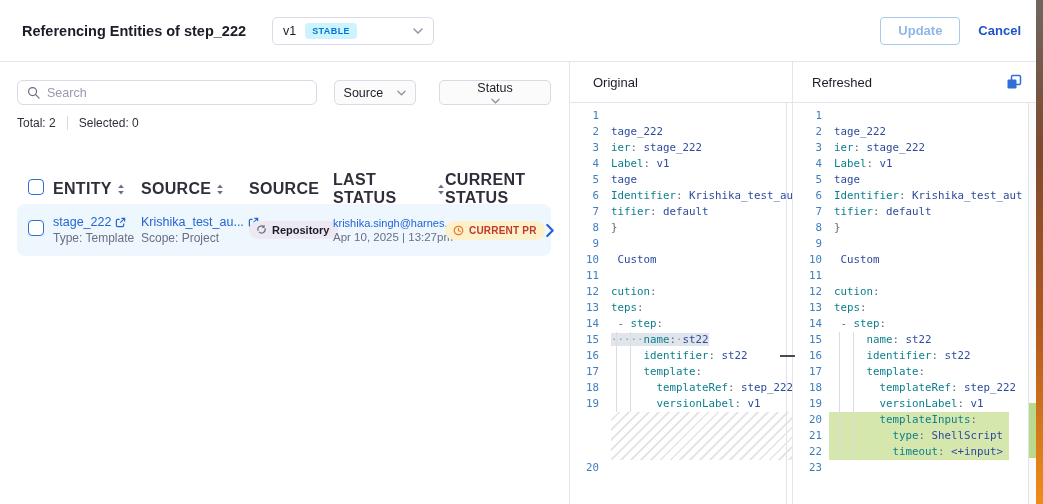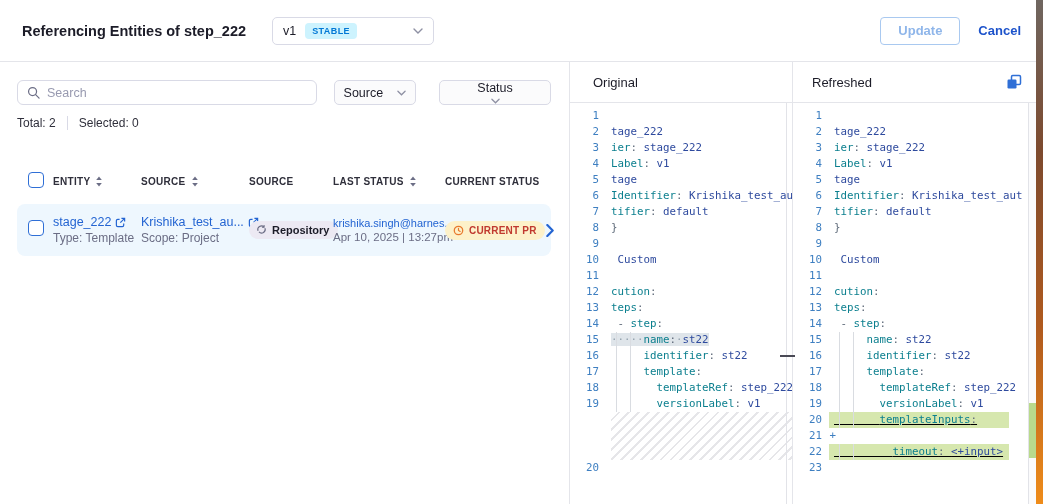--- a/index.html
+++ b/index.html
@@ -25,21 +25,21 @@
   .searchbox { width:315px; height:25px; border:1px solid #d9dae6; border-radius:6px; display:flex; align-items:center; padding:0 9px; gap:7px; background:#fff; }
   .searchbox input { border:none; outline:none; flex:1; font-size:12.5px; color:#1c1c28; font-family:inherit; background:transparent; }
   .searchbox input::placeholder { color:#989ab0; }
   .filter { height:25px; border:1px solid #d9dae6; border-radius:5px; background:#fbfbfc; display:flex; align-items:center; justify-content:space-between; padding:0 9px; font-size:12.5px; color:#1c1c28; cursor:pointer; }
   .filter.f-source { margin-left:17px; width:86px; }
   .filter.f-status { margin-left:23px; width:117px;flex-direction:column; }
   .totals { margin-top:11px; display:flex; align-items:center; font-size:12px; color:#2f2f3b; }
   .vdiv { width:1px; height:14px; background:#d9dae6; margin:0 11px; }
 
   .thead, .trow { display:grid; grid-template-columns:36px 88px 108px 84px 112px 100px 1fr; align-items:center; }
-  .thead { margin-top:41px; height:20px; font-size:10px; font-weight:700; letter-spacing:.3px; color:#2f2f3b; }
+  .thead { margin-top:41px; height:20px; font-size:16px; font-weight:700; letter-spacing:.3px; color:#2f2f3b; }
   .hcell { display:flex; align-items:center; gap:5px; }
   .c-check { padding-left:11px; }
   .cb { width:16px; height:16px; border:1.6px solid #2f6fd6; border-radius:4px; background:#fff; display:inline-block; cursor:pointer; }
   .trow { margin-top:13px; height:52px; background:#eef7fe; border-radius:8px; cursor:pointer; }
   .cell-top { display:flex; align-items:center; gap:4px; }
   .lnk { color:#2364d2; font-size:12.5px; font-weight:500; text-decoration:none; cursor:pointer; white-space:nowrap; }
   .sub { color:#6b6d85; font-size:12px; margin-top:2px; white-space:nowrap; }
   .pill-repo { background:#ece9f3; border-radius:10px; padding:3px 9px 3px 7px; font-size:11px; font-weight:600; color:#1c1c28; display:inline-flex; align-items:center; gap:5px; white-space:nowrap; }
   .c-updated .lnk { font-size:11px; font-weight:500; }
   .c-updated .sub { font-size:11.5px; }
@@ -58,21 +58,21 @@
   .pane { position:relative; padding-top:5px; overflow:hidden; }
   .pane.p-orig { width:223px; min-width:223px; border-right:1px solid #e4e5ea; }
   .pane.p-refr { flex:1; }
   .cl { display:flex; height:16px; }
   .gut { width:36px; min-width:36px; text-align:right; padding-right:7px; color:#3e7fc1; position:relative; }
   .plus { position:absolute; right:-7px; top:0; color:#3e7fc1; }
   .code { position:relative; flex:1; padding-left:5px; white-space:pre; }
   .ig { position:absolute; top:0; bottom:0; width:1px; background:#d9dce1; }
   .k { color:#0b7f8e; } .v { color:#2e4a9e; } .p { color:#5f6b7a; } .w { color:#93a1ad; }
   .hl-run { background:#dfe5ea; }
-  .cl.add .code { background:#d6e7ae; margin-right:27px;text-decoration:underline; }
+  .cl.add .code { background:#d6e7ae; margin-right:27px; }
   .filler-row { height:48px; }
   .filler-row .fill { flex:1; margin-left:5px; background:repeating-linear-gradient(135deg, #ffffff 0 5px, #e6e6e9 5px 7px); }
   .orig-track { position:absolute; top:0; bottom:0; right:5px; width:1px; background:#e2e3e8; }
   .ruler { position:absolute; top:0; bottom:0; right:0; width:8px; border-left:1px solid #e2e3e8; background:#fbfbfc; cursor:pointer; }
   .ruler-mark { position:absolute; top:300px; height:55px; left:0; right:0; background:#b9da8c; }
   .diff-dash { position:absolute; left:210px; top:252px; width:15px; height:2px; background:#4a4a55; }
 
   .edge { position:absolute; right:0; top:0; bottom:0; width:7px;
           background:linear-gradient(180deg,#6f6660 0%, #7d4a2e 30%, #b05a1e 65%, #ef8c1a 100%); }
 </style>
@@ -422,20 +422,21 @@
             <div class="cl">
               <span class="gut">19</span>
               <span class="code"><span class="ig" style="left: 10px;"></span><span class="ig" style="left: 24px;"></span><span class="p">       </span><span class="k">versionLabel</span><span class="p">: </span><span class="v">v1</span></span>
             </div>
             <div class="cl add">
               <span class="gut">20<span class="plus">+</span></span>
               <span class="code"><span class="ig" style="left: 10px;"></span><span class="ig" style="left: 24px;"></span><span class="p">       </span><span class="k">templateInputs</span><span class="p">:</span></span>
             </div>
             <div class="cl add">
               <span class="gut">21<span class="plus">+</span></span>
+              <span class="code"><span class="ig" style="left: 10px;"></span><span class="ig" style="left: 24px;"></span><span class="p">         </span><span class="k">type</span><span class="p">: </span><span class="v">ShellScript</span></span>
             </div>
             <div class="cl add">
               <span class="gut">22<span class="plus">+</span></span>
               <span class="code"><span class="ig" style="left: 10px;"></span><span class="ig" style="left: 24px;"></span><span class="p">         </span><span class="k">timeout</span><span class="p">: </span><span class="v">&lt;+input&gt;</span></span>
             </div>
             <div class="cl">
               <span class="gut">23</span>
               <span class="code"></span>
             </div>
           </div>

